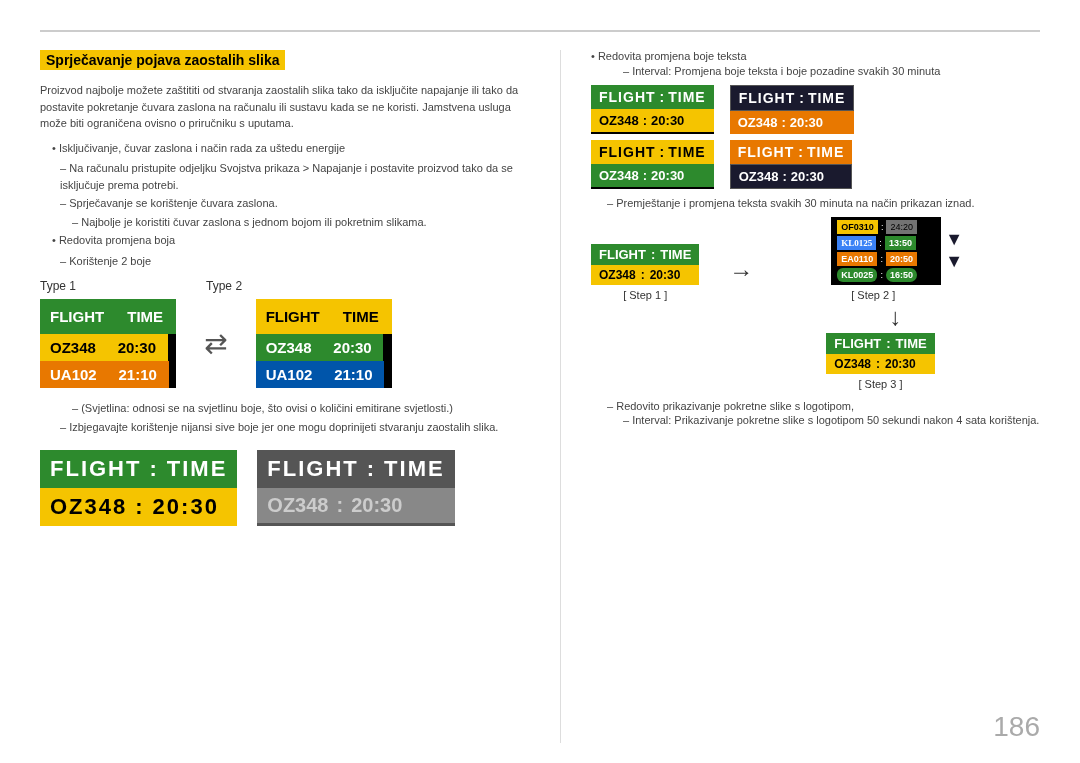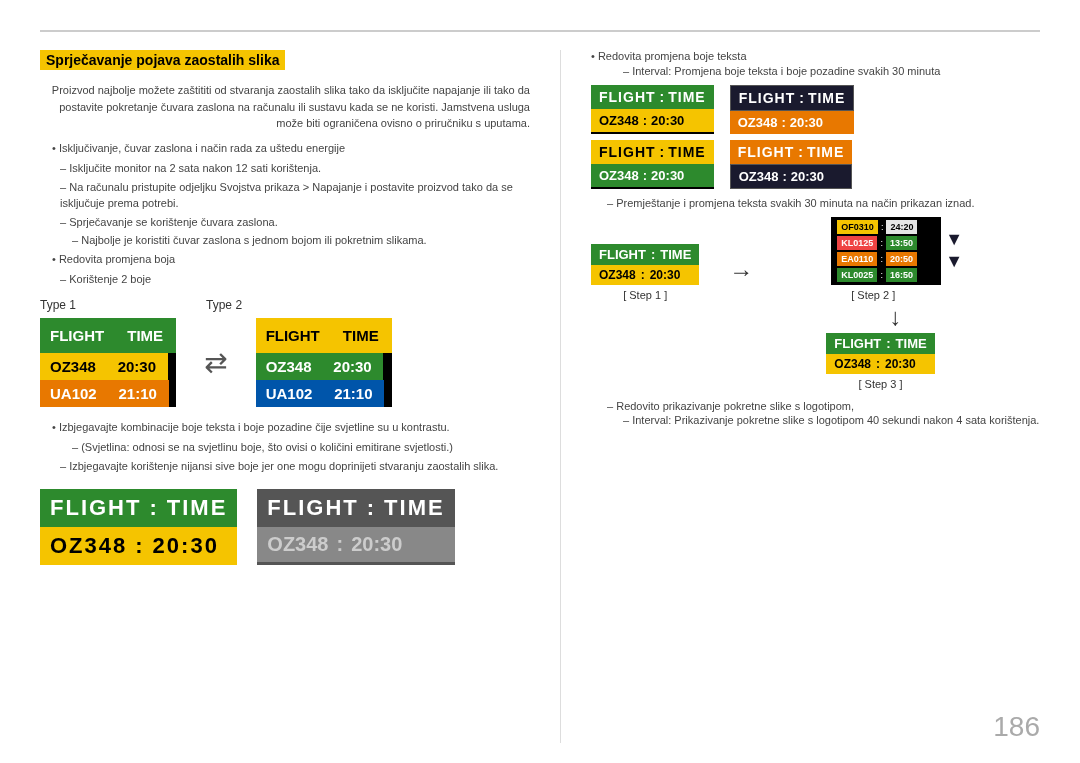--- a/index.html
+++ b/index.html
@@ -54,21 +54,20 @@
       display: inline-block;
       padding: 2px 6px;
       margin-bottom: 12px;
     }
 
     .body-text {
       font-size: 11px;
       color: #444;
       line-height: 1.5;
       margin-bottom: 8px;
-      text-align: right;
     }
 
     .bullet-item {
       font-size: 11px;
       color: #444;
       line-height: 1.5;
       margin-left: 12px;
       margin-bottom: 4px;
     }
 
@@ -257,21 +256,20 @@
   <div class="top-line"></div>
 
   <div class="content-wrapper">
 
     <div class="left-column">
       <div class="section-title">Sprječavanje pojava zaostalih slika</div>
 
       <p class="body-text">Proizvod najbolje možete zaštititi od stvaranja zaostalih slika tako da isključite napajanje ili tako da postavite pokretanje čuvara zaslona na računalu ili sustavu kada se ne koristi. Jamstvena usluga može biti ograničena ovisno o priručniku s uputama.</p>
 
       <div class="bullet-item">Isključivanje, čuvar zaslona i način rada za uštedu energije</div>
-      <div class="dash-item">Isključite monitor na 2 sata nakon 12 sati korištenja.</div>
       <div class="dash-item">Na računalu pristupite odjeljku Svojstva prikaza &gt; Napajanje i postavite proizvod tako da se isključuje prema potrebi.</div>
       <div class="dash-item">Sprječavanje se korištenje čuvara zaslona.</div>
       <div class="dash-item sub-dash">Najbolje je koristiti čuvar zaslona s jednom bojom ili pokretnim slikama.</div>
 
       <div class="bullet-item">Redovita promjena boja</div>
       <div class="dash-item">Korištenje 2 boje</div>
 
       
       <div class="type-labels">
         <span>Type 1</span>
@@ -307,21 +305,20 @@
             <div class="cell-green">OZ348</div>
             <div class="cell-green">20:30</div>
           </div>
           <div style="display:flex; background:#000;">
             <div class="cell-blue">UA102</div>
             <div class="cell-blue">21:10</div>
           </div>
         </div>
       </div>
 
-      <div class="bullet-item">Izbjegavajte kombinacije boje teksta i boje pozadine čije svjetline su u kontrastu.</div>
       <div class="dash-item sub-dash">(Svjetlina: odnosi se na svjetlinu boje, što ovisi o količini emitirane svjetlosti.)</div>
       <div class="dash-item">Izbjegavajte korištenje nijansi sive boje jer one mogu doprinijeti stvaranju zaostalih slika.</div>
 
       
       <div class="bottom-boards">
 
         <div class="big-board" style="background:#000; padding:0;">
           <div class="big-board-header" style="background:#2d8a2d;">
             <span class="big-text-white">FLIGHT</span>
             <span class="big-text-white" style="padding:0 4px;">:</span>
@@ -434,36 +431,36 @@
           </div>
 
           <div style="font-size:24px; color:#333; margin-bottom:18px;">→</div>
 
           <div class="step-board-container">
             <div style="display:flex; gap:4px; align-items:center;padding-left:48px;">
               <div style="background:#000; padding:2px 4px; min-width:110px;">
                 <div style="display:flex; padding:1px 2px; gap:3px; align-items:center;">
                   <span style="background:#f5c400; color:#000; font-weight:bold; font-size:9px; padding:2px 4px;">OF0310</span>
                   <span style="color:#fff; font-size:9px;">:</span>
-                  <span style="background:#e5e5e5; color:#000; font-weight:bold; font-size:9px; padding:2px 4px;">24:20</span>
+                  <span style="background:#737373; color:#000; font-weight:normal; font-size:9px; padding:2px 4px;">24:20</span>
                 </div>
                 <div style="display:flex; padding:1px 2px; gap:3px; align-items:center;">
-                  <span style="background:#ef4444; color:#fff; font-weight:bold; font-size:9px; padding:2px 4px;">KL0125</span>
+                  <span style="background:#3b82f6; color:#fff; font-weight:bold; font-size:9px; padding:2px 4px;font-family:Liberation Serif, serif;">KL0125</span>
                   <span style="color:#fff; font-size:9px;">:</span>
                   <span style="background:#2d8a2d; color:#fff; font-weight:bold; font-size:9px; padding:2px 4px;">13:50</span>
                 </div>
                 <div style="display:flex; padding:1px 2px; gap:3px; align-items:center;">
                   <span style="background:#e87800; color:#fff; font-weight:bold; font-size:9px; padding:2px 4px;">EA0110</span>
                   <span style="color:#fff; font-size:9px;">:</span>
                   <span style="background:#e87800; color:#fff; font-weight:bold; font-size:9px; padding:2px 4px;">20:50</span>
                 </div>
                 <div style="display:flex; padding:1px 2px; gap:3px; align-items:center;">
-                  <span style="background:#2d8a2d; color:#fff; font-weight:bold; font-size:9px; padding:2px 4px;">KL0025</span>
+                  <span style="background:#2d8a2d; color:#fff; font-weight:bold; font-size:9px; padding:2px 4px;border-radius:6px;">KL0025</span>
                   <span style="color:#fff; font-size:9px;">:</span>
-                  <span style="background:#2d8a2d; color:#fff; font-weight:bold; font-size:9px; padding:2px 4px;">16:50</span>
+                  <span style="background:#2d8a2d; color:#fff; font-weight:bold; font-size:9px; padding:2px 4px;border-radius:7px;">16:50</span>
                 </div>
               </div>
               <div style="display:flex; flex-direction:column; justify-content:center; gap:4px; margin-bottom:2px;">
                 <div style="font-size:18px; color:#1a1a2e; line-height:1;">▼</div>
                 <div style="font-size:18px; color:#1a1a2e; line-height:1;">▼</div>
               </div>
             </div>
             <div class="step-label">[ Step 2 ]</div>
           </div>
         </div>
@@ -481,21 +478,21 @@
               <span style="color:#000; font-weight:bold; font-size:12px;">OZ348</span>
               <span style="color:#000; font-weight:bold; font-size:12px; padding:0 2px;">:</span>
               <span style="color:#000; font-weight:bold; font-size:12px;">20:30</span>
             </div>
           </div>
           <div class="step-label">[ Step 3 ]</div>
         </div>
 
         <div style="margin-top:10px;">
           <div class="right-dash">Redovito prikazivanje pokretne slike s logotipom,</div>
-          <div class="right-dash" style="margin-left:32px;">Interval: Prikazivanje pokretne slike s logotipom 40 sekundi nakon 4 sata korištenja.</div>
+          <div class="right-dash" style="margin-left:32px;">Interval: Prikazivanje pokretne slike s logotipom 50 sekundi nakon 4 sata korištenja.</div>
         </div>
       </div>
     </div>
 
   </div>
 
   <div class="page-number">186</div>
 </div>
 
 </body></html>

